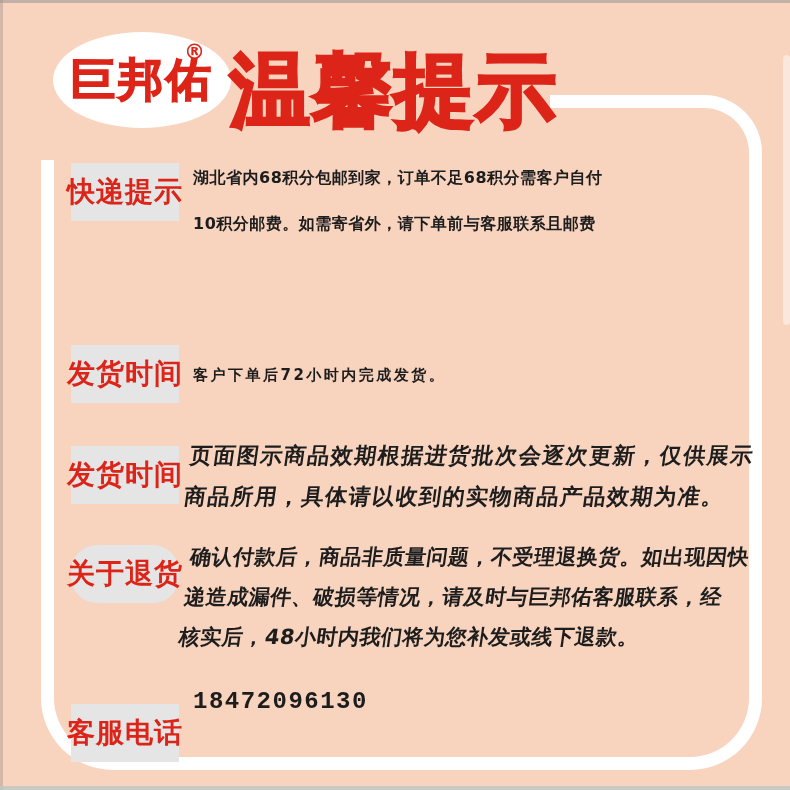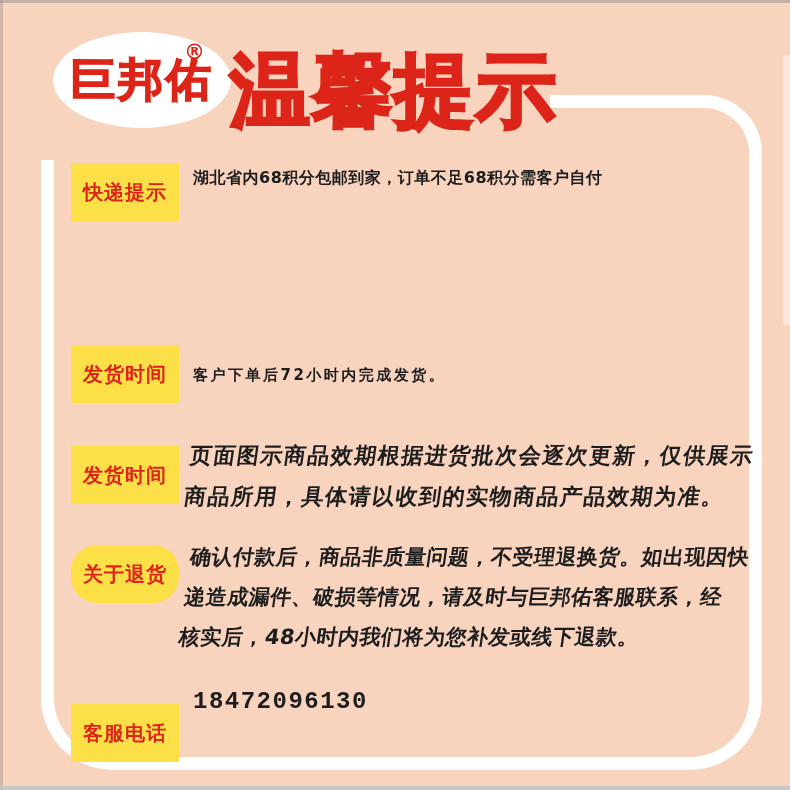--- a/index.html
+++ b/index.html
@@ -59,23 +59,23 @@
     position:absolute;left:230px;top:45px;
     color:var(--accent);
     font-size:80px;font-weight:900;letter-spacing:2px;
     -webkit-text-stroke:3px var(--accent);
     white-space:nowrap;line-height:1.15;
   }
 
   
   .label-box{
     position:absolute;left:71px;width:108px;height:58px;
-    background:#fde047;
+    background:#e5e5e5;
     display:flex;align-items:center;justify-content:center;
-    color:var(--accent);font-size:20px;font-weight:700;letter-spacing:1px;
+    color:var(--accent);font-size:28px;font-weight:700;letter-spacing:1px;
     white-space:nowrap;
   }
   .lb1{top:163px;} .lb2{top:345px;} .lb3{top:446px;} .lb4{top:545px;border-radius:26px;} .lb5{top:704px;}
 
   
   .text-block{
     position:absolute;left:193px;
     color:var(--text);font-weight:700;
     white-space:nowrap;
   }
@@ -106,20 +106,21 @@
   </div>
   <span class="reg-mark">®</span>
 
   <div class="title">温馨提示</div>
 
   <div class="label-box lb1">
     <span>快递提示</span>
   </div>
   <div class="text-block tx1">
     <div class="line">湖北省内68积分包邮到家，订单不足68积分需客户自付</div>
+    <div class="line">10积分邮费。如需寄省外，请下单前与客服联系且邮费</div>
   </div>
 
   <div class="label-box lb2">
     <span>发货时间</span>
   </div>
   <div class="text-block tx2">
     <div class="line">客户下单后72小时内完成发货。</div>
   </div>
 
   <div class="label-box lb3">

